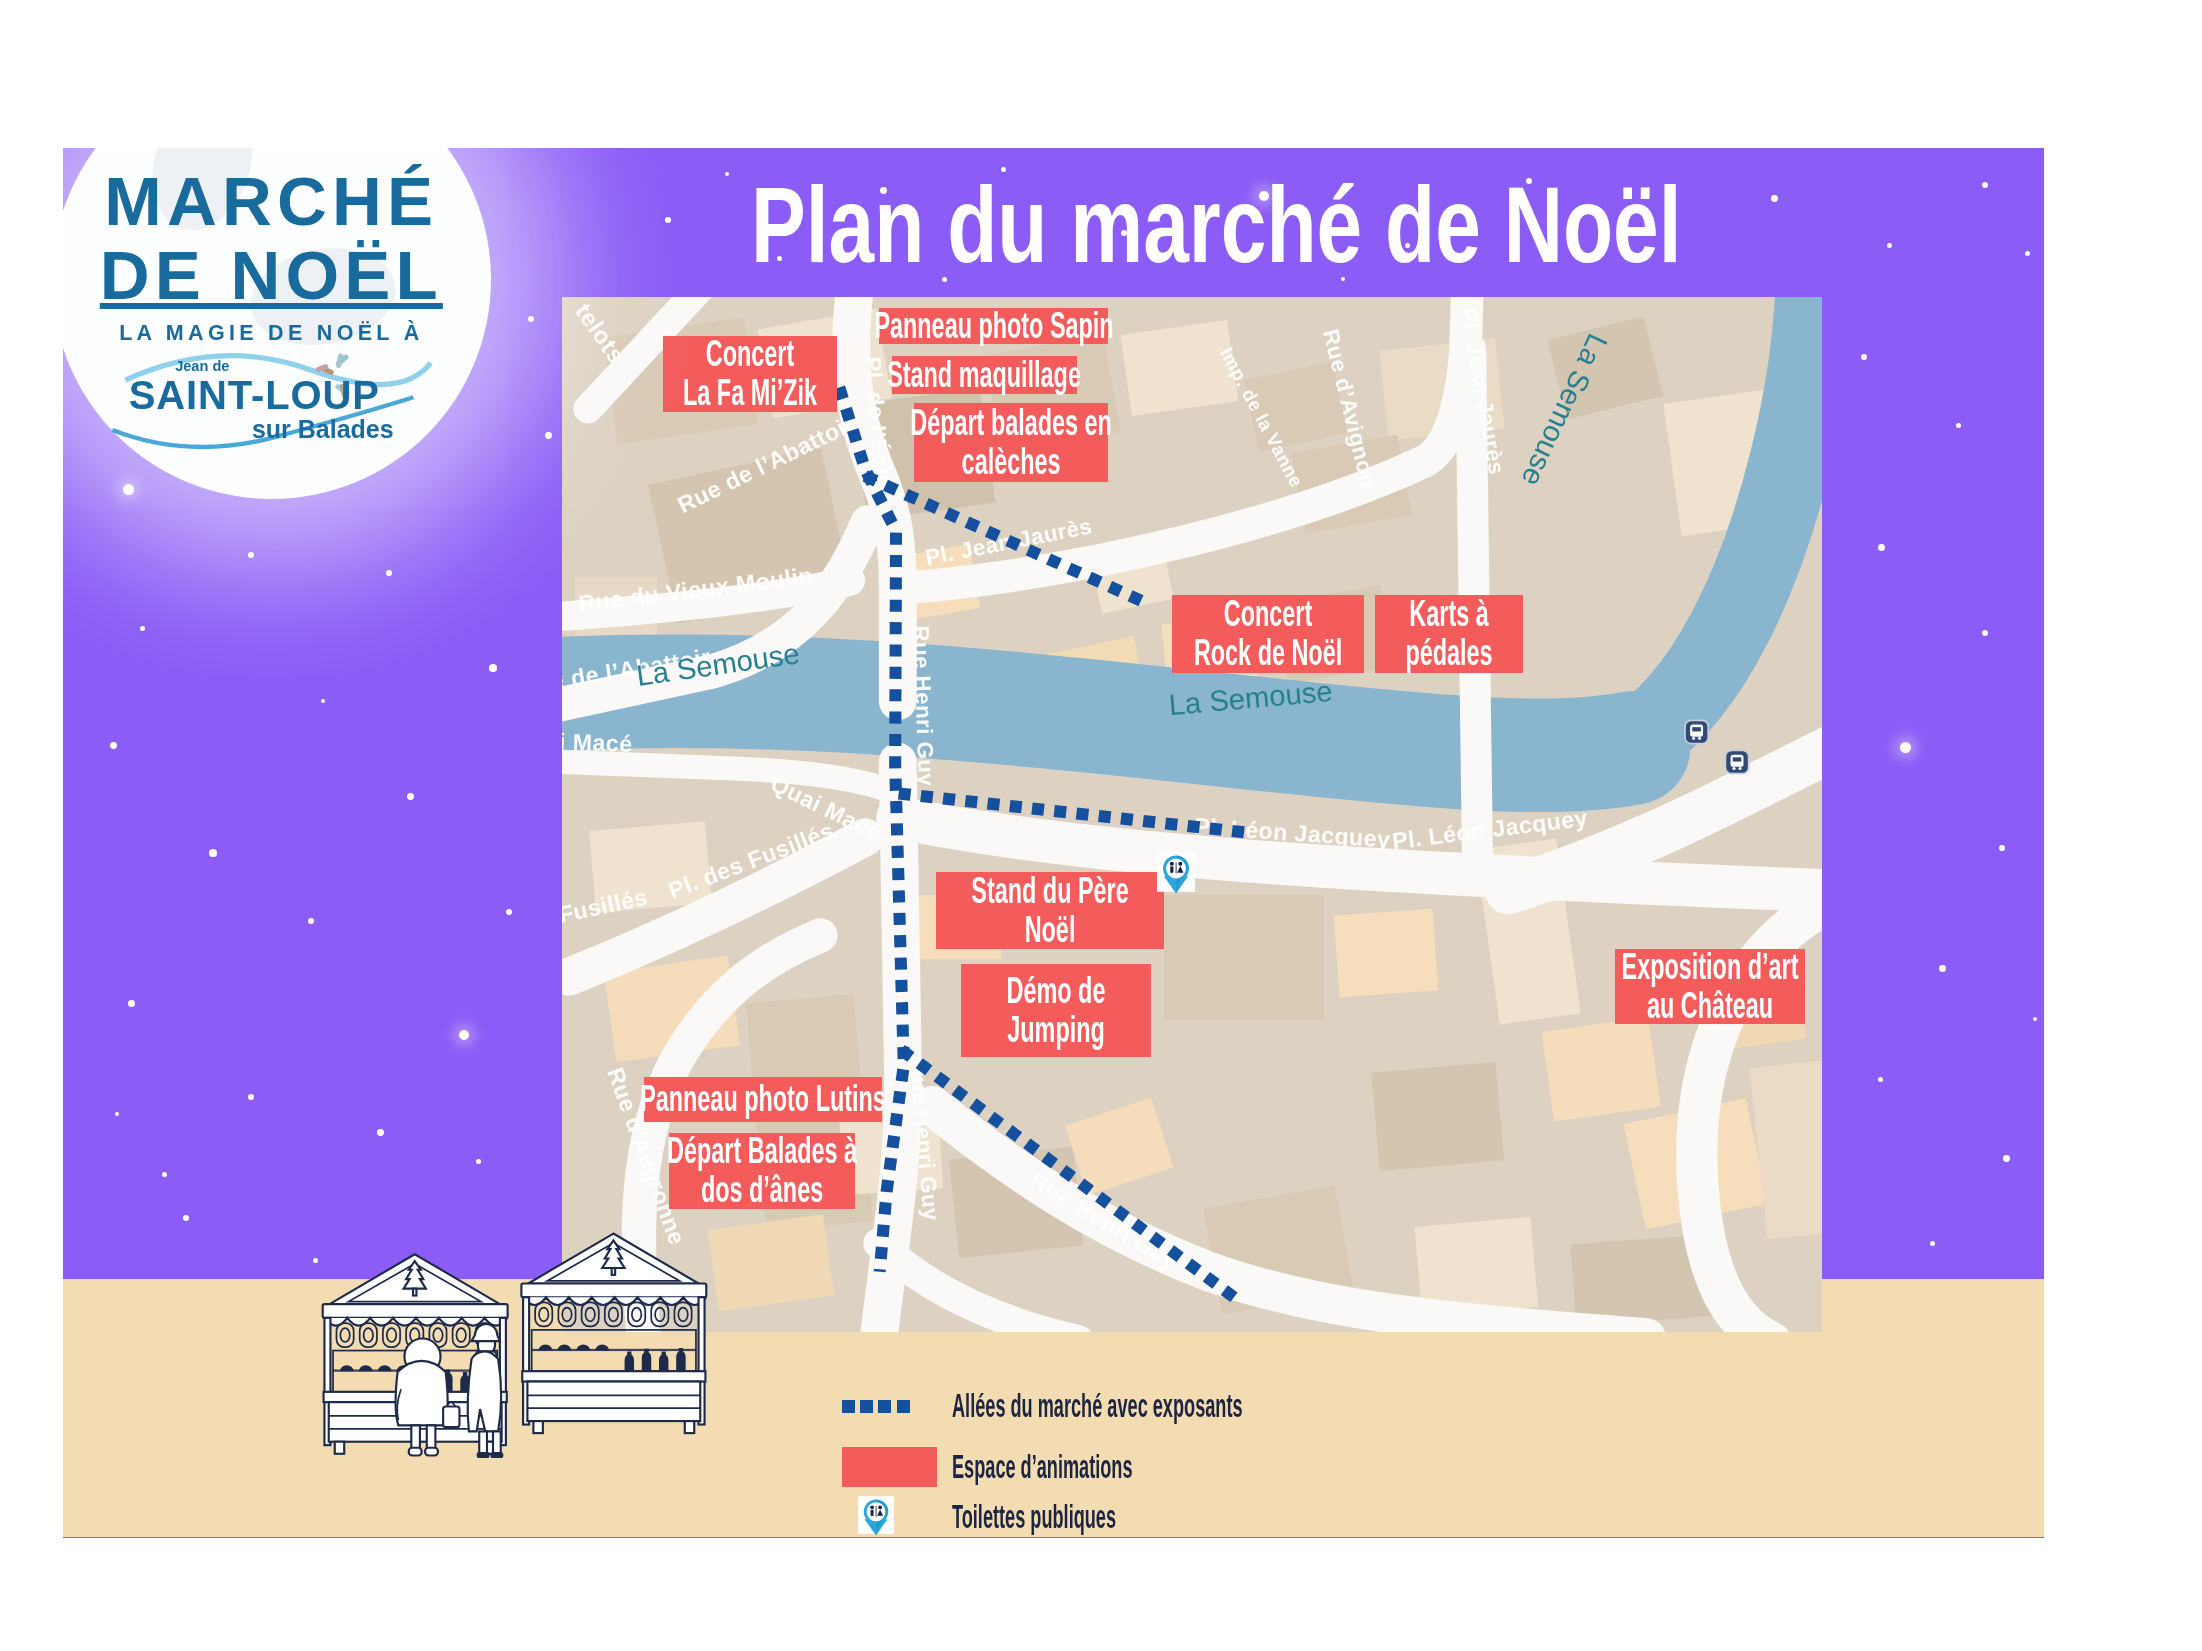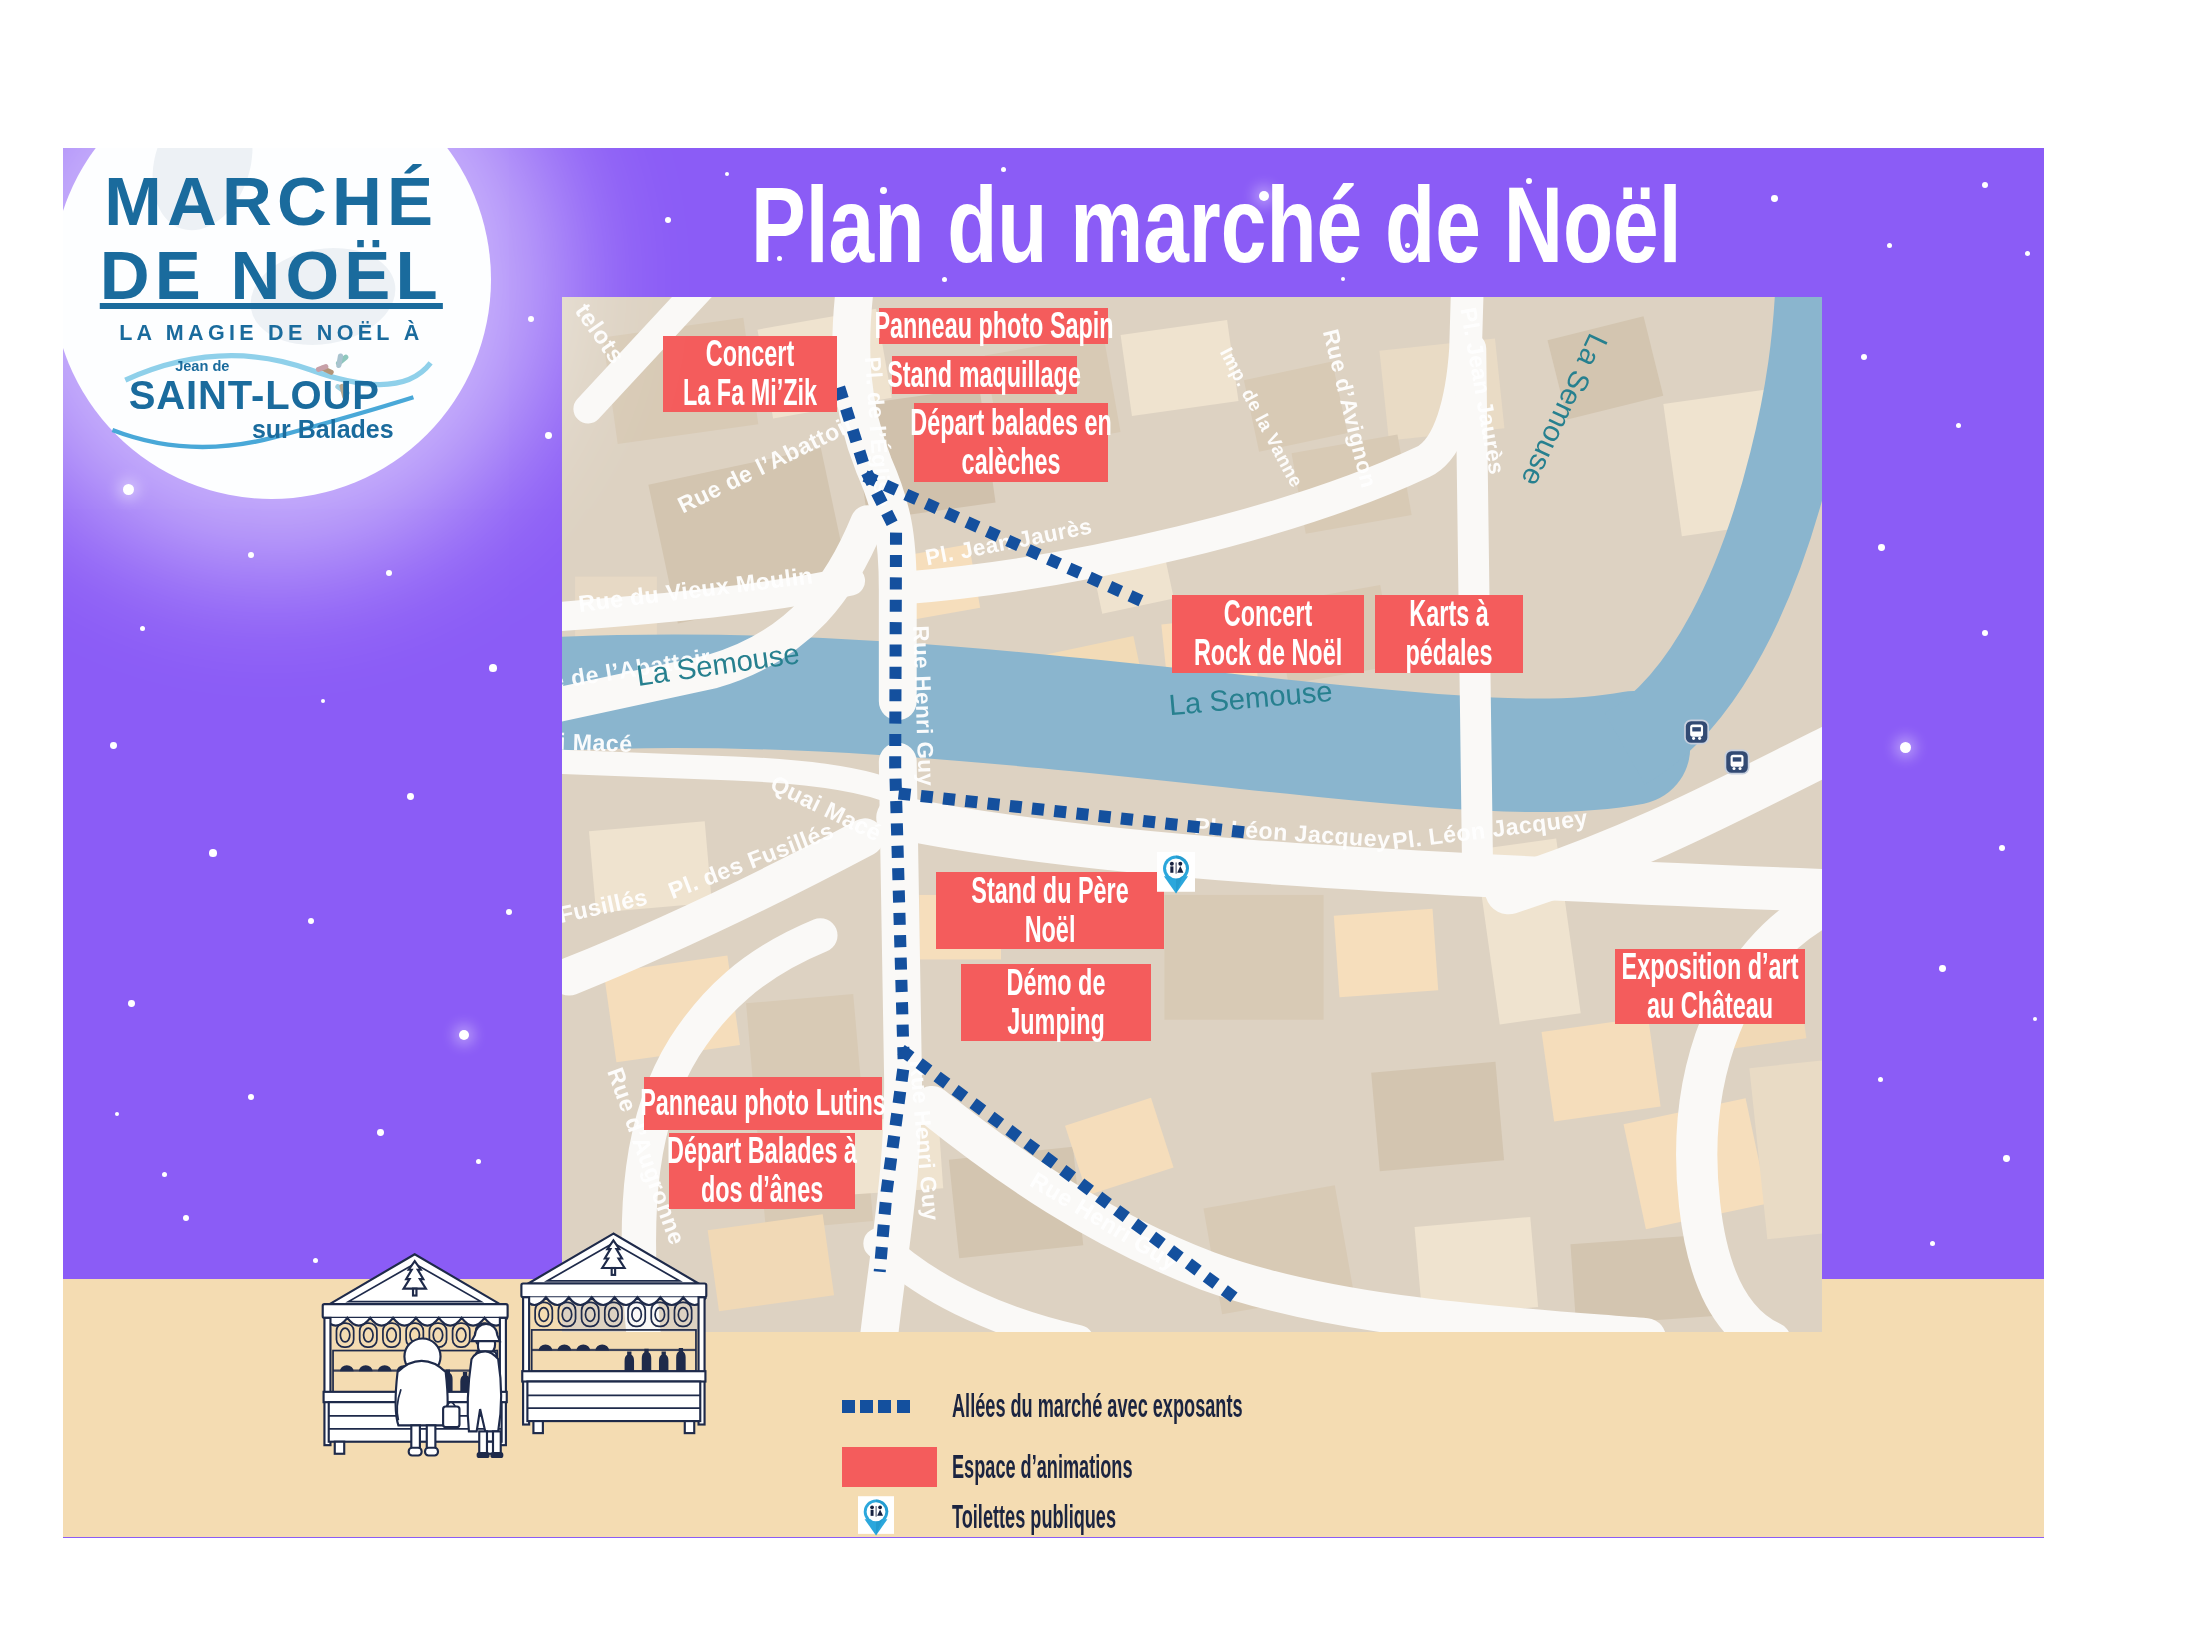--- a/index.html
+++ b/index.html
@@ -270,29 +270,29 @@
 Rock de Noël</span>
           </div>
           <div class="red-label" style="left: 813px; top: 298px; width: 148px; height: 78px;">
             <span>Karts à
 pédales</span>
           </div>
           <div class="red-label" style="left: 374px; top: 575px; width: 228px; height: 77px;">
             <span>Stand du Père
 Noël</span>
           </div>
-          <div class="red-label" style="left: 399px; top: 667px; width: 190px; height: 77px;">
+          <div class="red-label" style="left: 399px; top: 667px; width: 190px; height: 93px;">
             <span>Démo de
 Jumping</span>
           </div>
           <div class="red-label" style="left: 1053px; top: 652px; width: 190px; height: 75px;">
             <span>Exposition d’art
 au Château</span>
           </div>
-          <div class="red-label" style="left: 82px; top: 780px; width: 238px; height: 53px;">
+          <div class="red-label" style="left: 82px; top: 780px; width: 238px; height: 45px;">
             <span>Panneau photo Lutins</span>
           </div>
           <div class="red-label" style="left: 107px; top: 836px; width: 186px; height: 76px;">
             <span>Départ Balades à
 dos d’ânes</span>
           </div>
         </div>
       <div id="toilet-pin">
         <svg width="38" height="45" viewBox="0 0 44 52">
           <rect x="0" y="0" width="44" height="46" fill="#ffffff"></rect>

